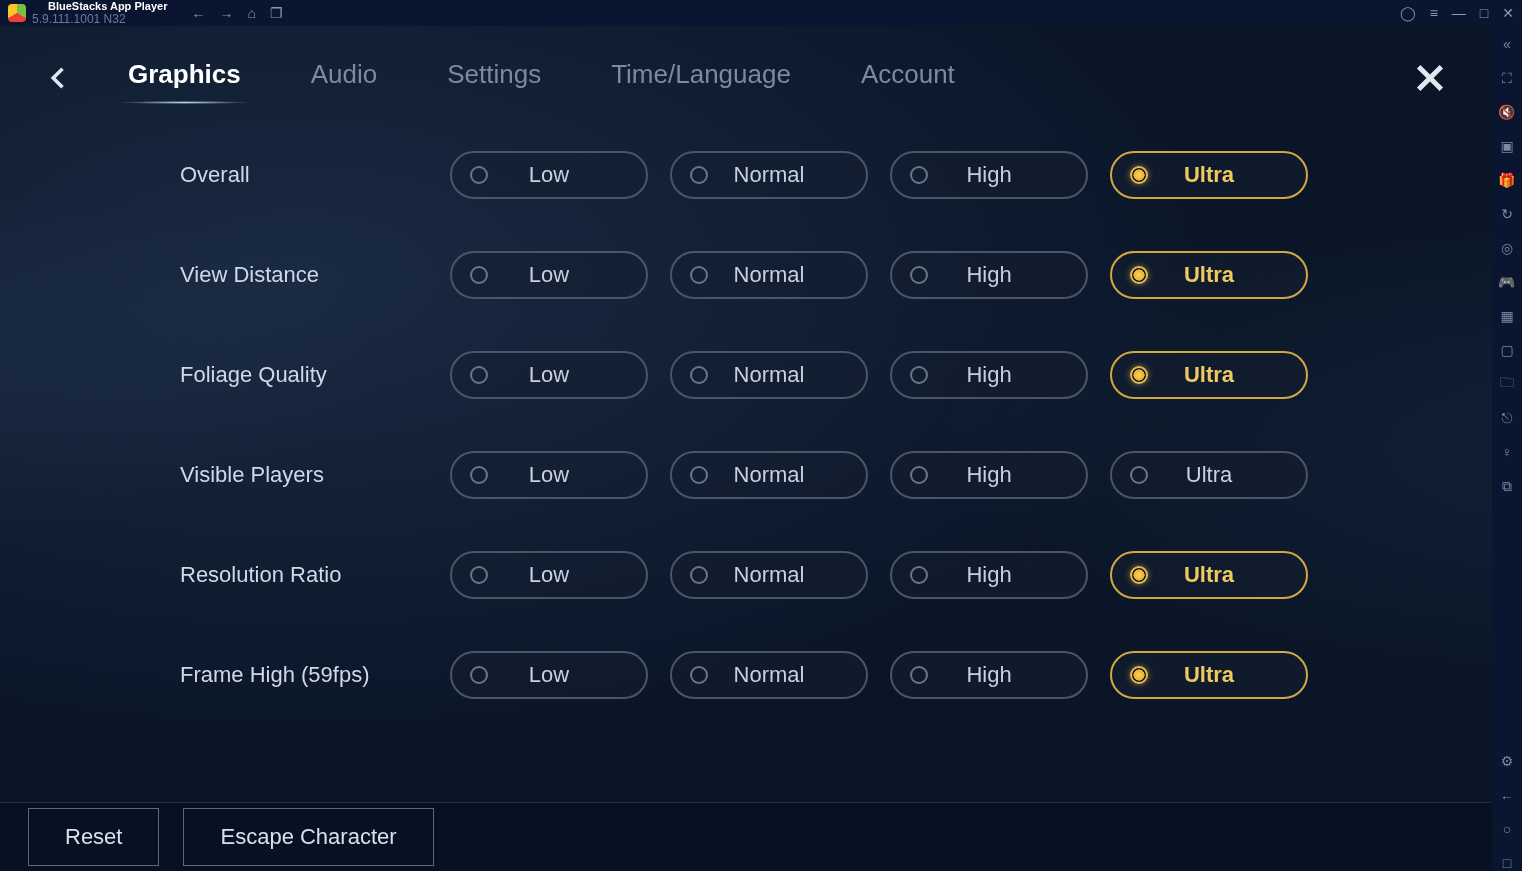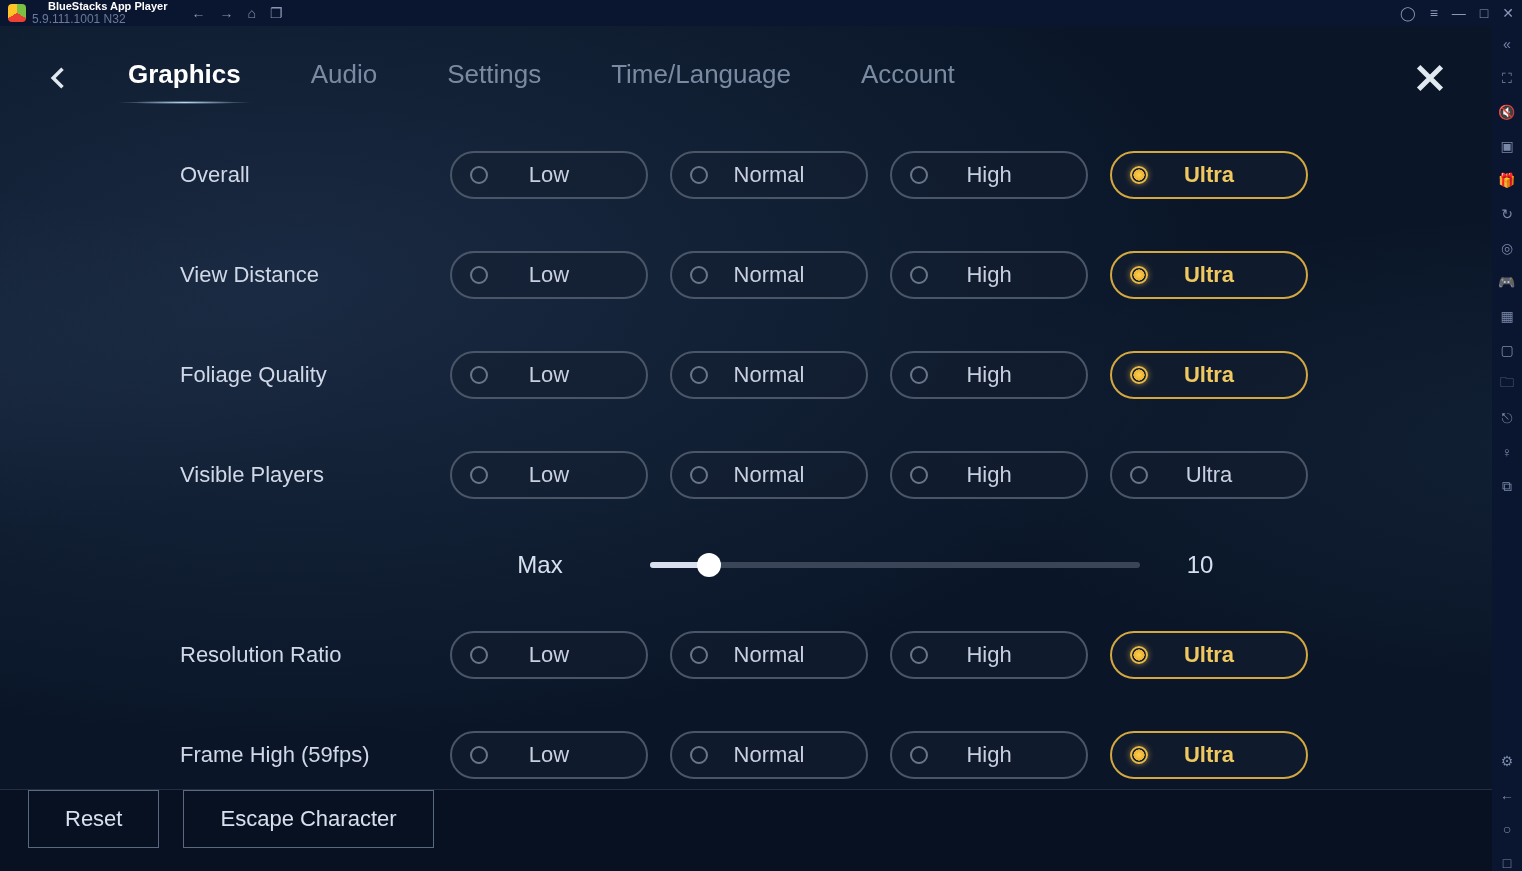--- a/index.html
+++ b/index.html
@@ -213,25 +213,25 @@
   font-size: 24px;
   color: #d8e0ee;
   font-weight: 500;
   text-align: center;
 }
 
 
 .footer {
   position: absolute;
   left: 0; right: 0; bottom: 0;
-  height: 82px;
+  height: 69px;
   background: rgba(8,16,32,0.85);
   border-top: 1px solid rgba(120,140,170,0.25);
   display: flex;
-  align-items: flex-start;
+  align-items: center;
   padding: 0 28px;
   gap: 24px;
 }
 .footer-btn {
   height: 58px;
   padding: 0 36px;
   border: 1px solid #5a6880;
   background: transparent;
   color: #d8e0ee;
   font-size: 22px;
@@ -379,28 +379,20 @@
               <div class="radio"></div>
               <span class="opt-text">High</span>
             </div>
           <div class="opt">
               <div class="radio"></div>
               <span class="opt-text">Ultra</span>
             </div>
         </div>
       </div>
 
-      <div class="slider-row">
-        <div class="slider-label-l">Max</div>
-        <div class="slider">
-          <div class="slider-fill"></div>
-          <div class="slider-thumb"></div>
-        </div>
-        <div class="slider-value">10</div>
-      </div>
 
       <div class="row">
         <div class="row-label">Resolution Ratio</div>
         <div class="options">
           <div class="opt">
               <div class="radio"></div>
               <span class="opt-text">Low</span>
             </div>
           <div class="opt">
               <div class="radio"></div>

